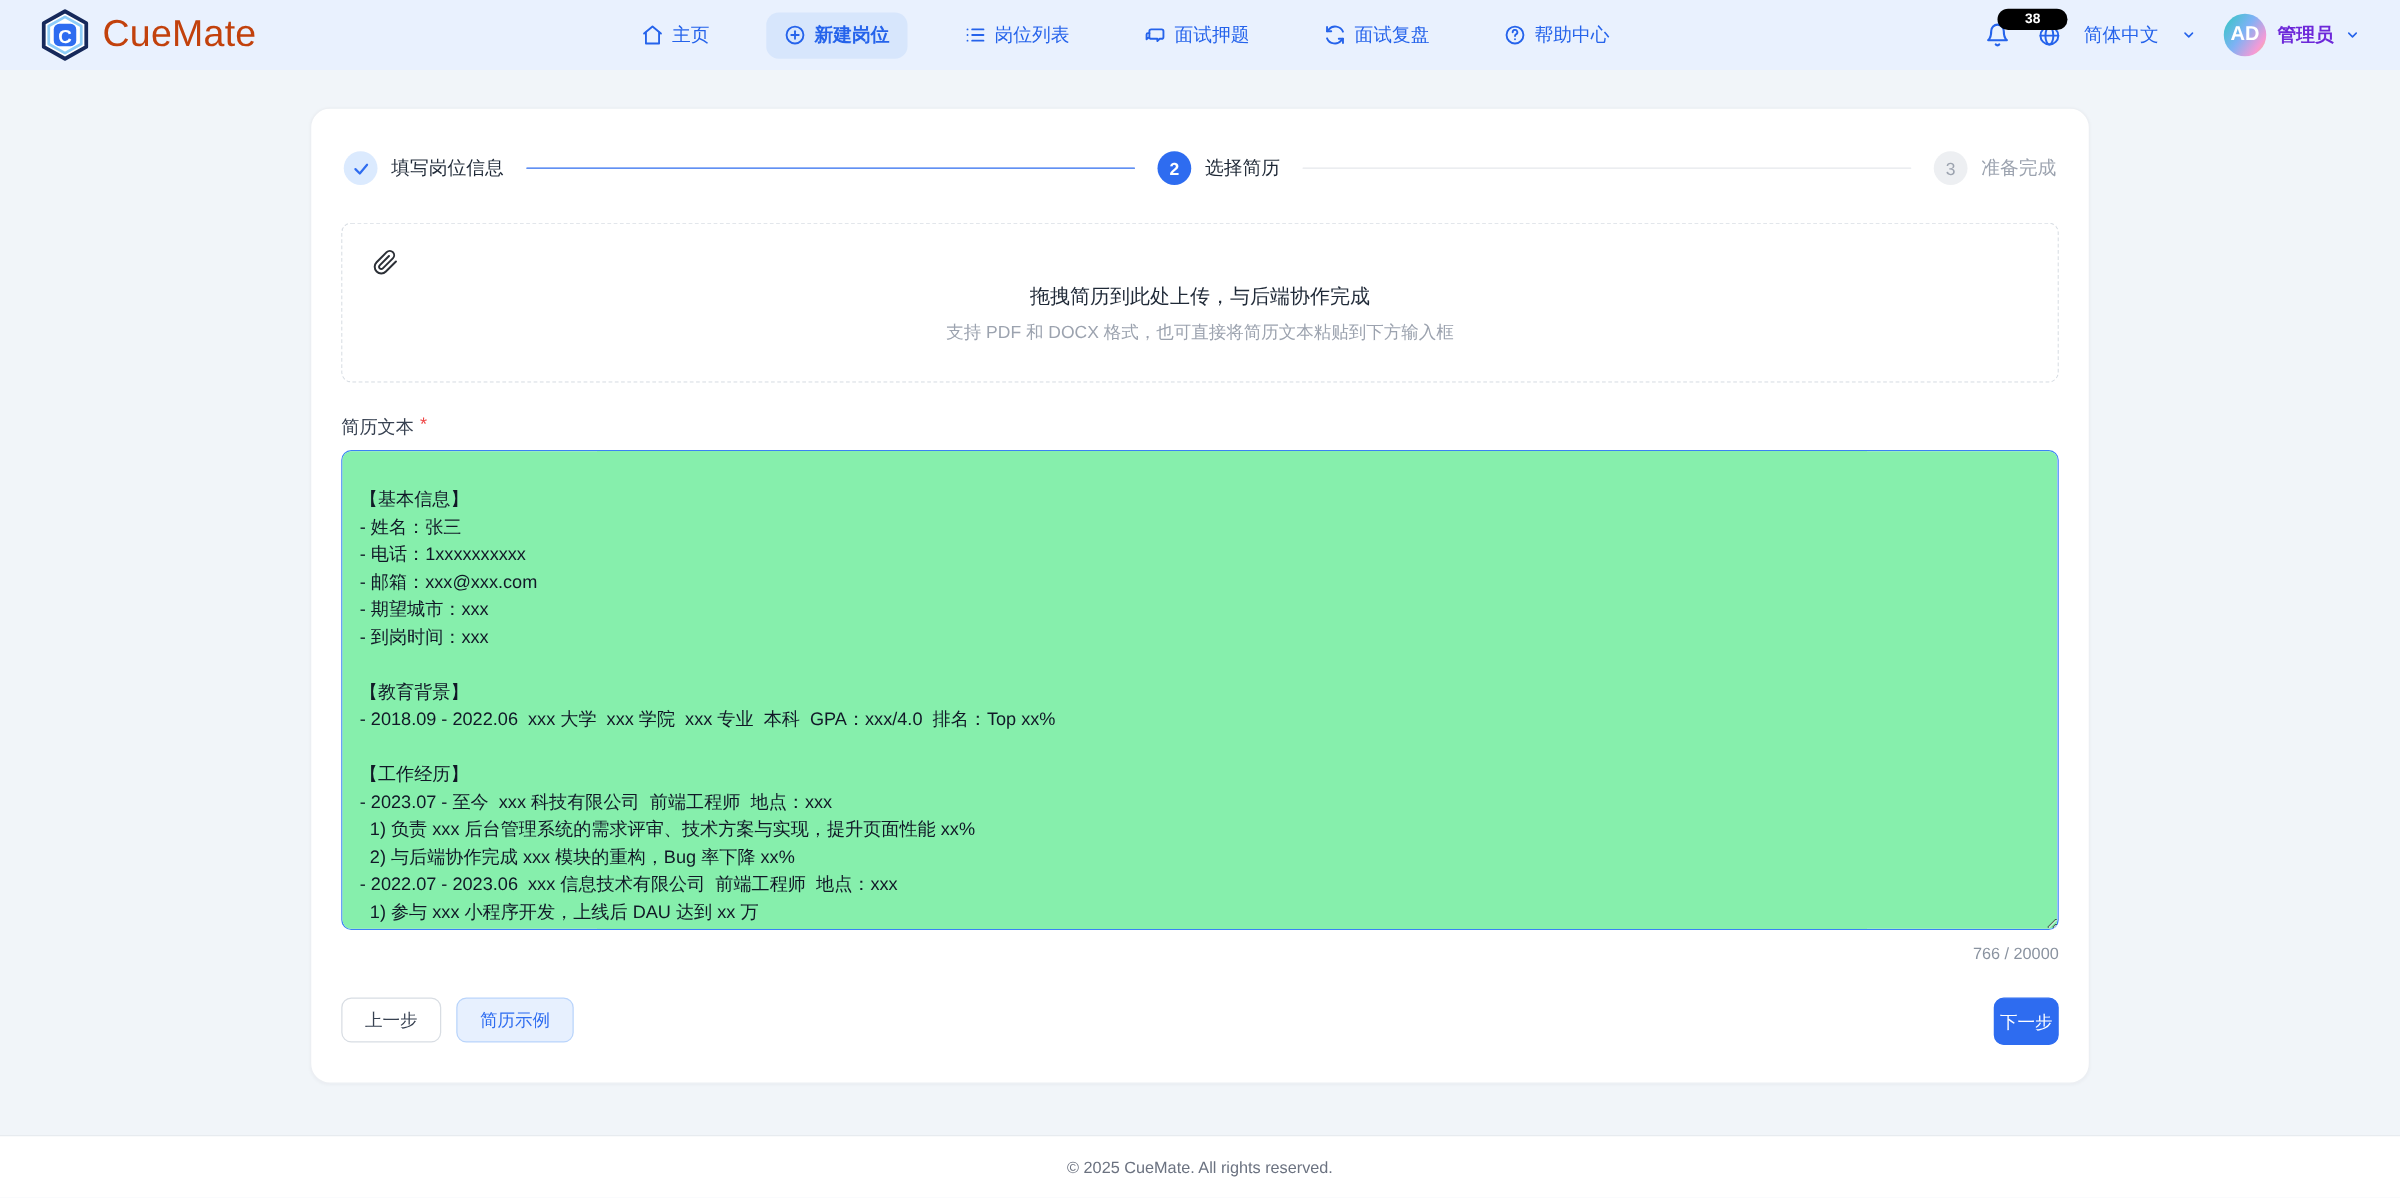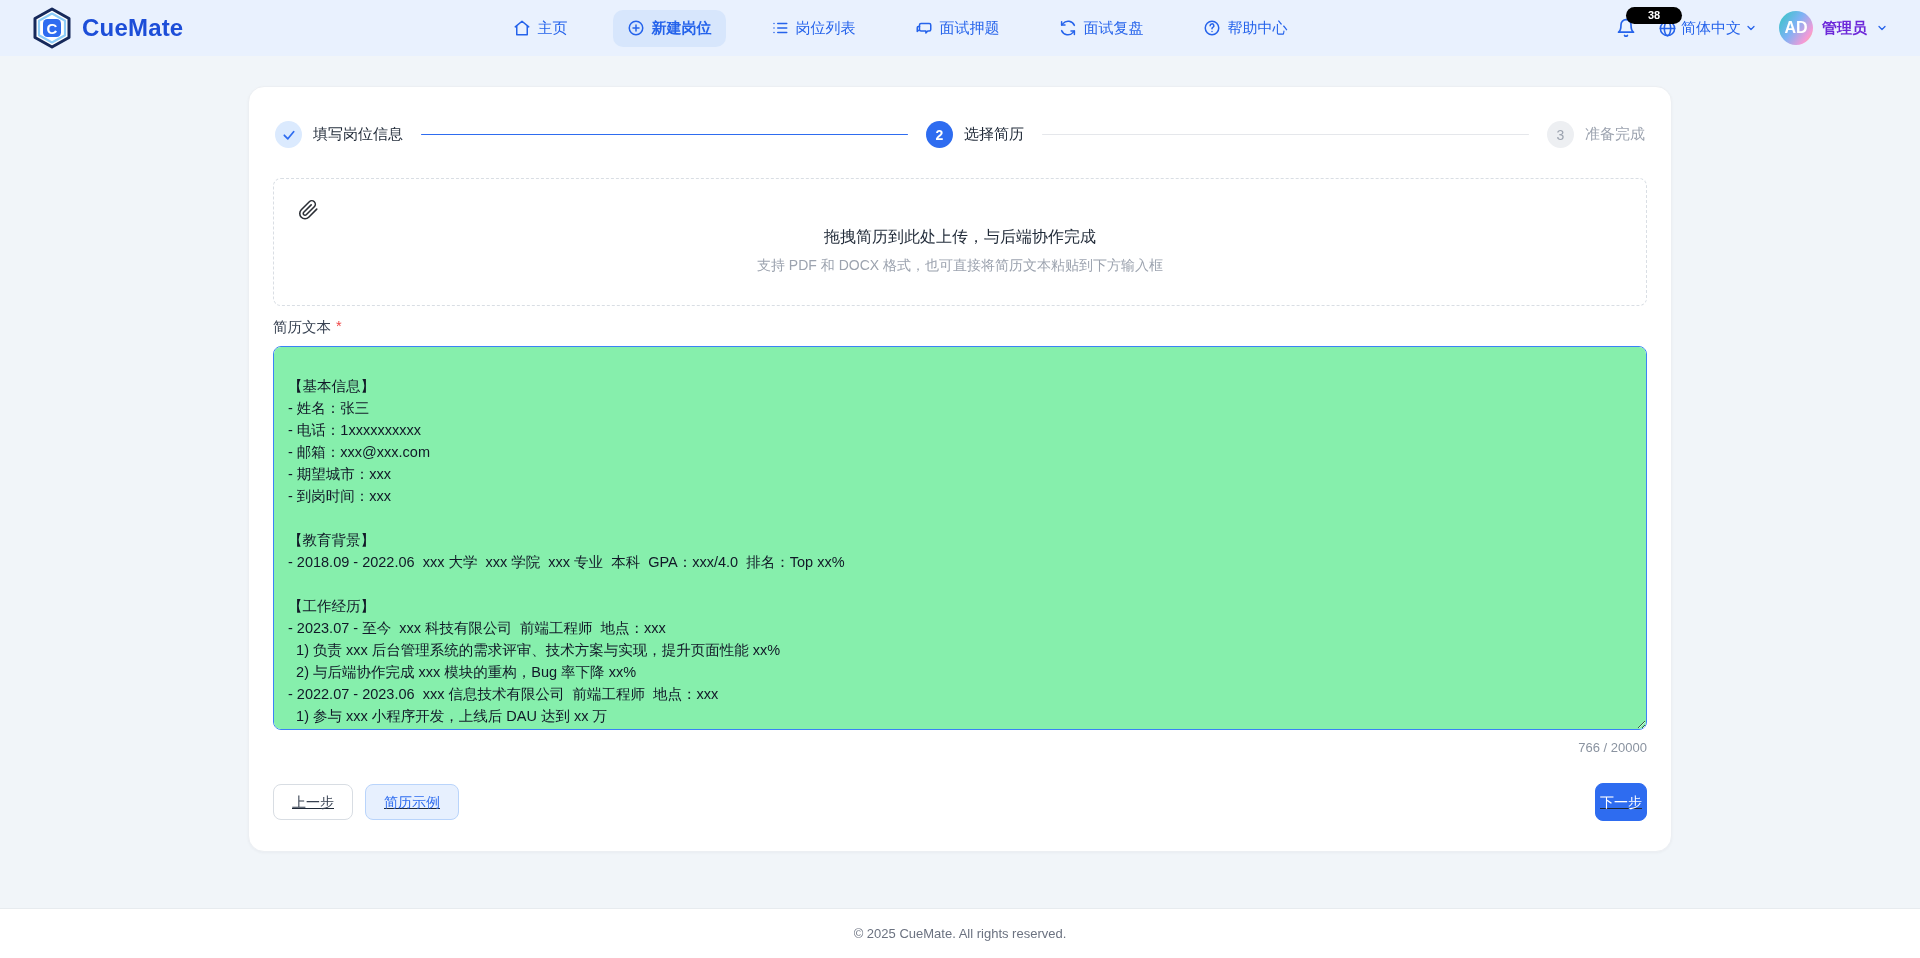--- a/index.html
+++ b/index.html
@@ -12,36 +12,36 @@
     color:#1f2937;
   }
 
   
   .topnav {
     height:56px; background:#e9f1fe;
     display:flex; align-items:center;
     padding:0 32px; flex-shrink:0;
   }
   .brand { display:flex; align-items:center; gap:10px; width:300px; cursor:pointer; }
-  .brand-name { font-size:24px; font-weight:700; color:#1d4ed8; letter-spacing:.2px; }
+  .brand-name { font-size:30px; font-weight:400; color:#c2410c; letter-spacing:.2px; }
   .nav-center { flex:1; display:flex; align-items:center; justify-content:center; gap:31px; }
   .nav-item {
     display:flex; align-items:center; gap:7px;
     color:#2563eb; font-size:15px; padding:9px 14px; border-radius:10px;
     cursor:pointer; white-space:nowrap;
   }
   .nav-item.active { background:#d7e6fc; font-weight:700; }
   .nav-right { display:flex; align-items:center; gap:22px; width:420px; justify-content:flex-end; }
   .bell-wrap { position:relative; cursor:pointer; }
   .badge {
     position:absolute; top:-11px; left:10px;
     background:#000000; color:#fff; font-size:11px; font-weight:700;
     padding:2px 22px; border-radius:9px; line-height:1.2;
   }
-  .lang { display:flex; align-items:center; gap:4px; color:#2563eb; font-size:15px; cursor:pointer; }
+  .lang { display:flex; align-items:center; gap:18px; color:#2563eb; font-size:15px; cursor:pointer; }
   .user { display:flex; align-items:center; gap:9px; cursor:pointer; }
   .avatar {
     width:34px; height:34px; border-radius:50%;
     background:linear-gradient(125deg,#2fc8c0 0%,#7eb2f5 45%,#f59ad6 80%,#f7c06b 100%);
     color:#fff; font-size:16px; font-weight:700;
     display:flex; align-items:center; justify-content:center;
   }
   .user-name { color:#6d28d9; font-size:15px; font-weight:600; }
   svg.icon { display:block; }
 
@@ -77,36 +77,36 @@
     padding:20px 24px 20px; min-height:128px;
     cursor:pointer; background:#fff;
     position:relative;
   }
   .clip { color:#2b2f36; }
   .drop-texts { text-align:center; margin-top:6px; }
   .drop-main { font-size:16px; color:#1f2937; }
   .drop-sub { font-size:14px; color:#9ca3af; margin-top:9px; }
 
   
-  .field-label { margin-top:12px; font-size:14.5px; color:#374151; display:flex; gap:5px; }
+  .field-label { margin-top:26px; font-size:14.5px; color:#374151; display:flex; gap:5px; }
   .req { color:#ef4444; }
   textarea.resume {
     margin-top:9px; width:100%; height:384px;
     border:1.5px solid #3b82f6; border-radius:8px;
     padding:28px 14px; font-family:"Liberation Sans","DejaVu Sans",sans-serif;
     font-size:14.5px; line-height:22px; color:#111827;
     resize:vertical; outline:none; background:#86efac;
   }
   textarea.resume::-webkit-scrollbar { width:9px; }
   textarea.resume::-webkit-scrollbar-track { background:#f4f7fa; border-radius:5px; }
   textarea.resume::-webkit-scrollbar-thumb { background:#dbe3ec; border-radius:5px; }
   .char-count { text-align:right; font-size:13px; color:#8a93a0; margin-top:6px; }
 
   
-  .actions { display:flex; align-items:center; margin-top:28px;text-decoration:underline; }
+  .actions { display:flex; align-items:flex-start; margin-top:28px; }
   .btn {
     font-size:14px; border-radius:8px; padding:8px 18px; cursor:pointer;
     font-family:inherit; line-height:1.3;
   }
   .btn-plain { background:#fff; border:1px solid #d8dde3; color:#374151; }
   .btn-soft { background:#e7f0fe; border:1px solid #b9d4fb; color:#2e6cf0; margin-left:12px; }
   .btn-primary { background:#2e6cf0; border:1px solid #2e6cf0; color:#fff; margin-left:auto; padding:9px 4px; }
 
   
   .footer {

